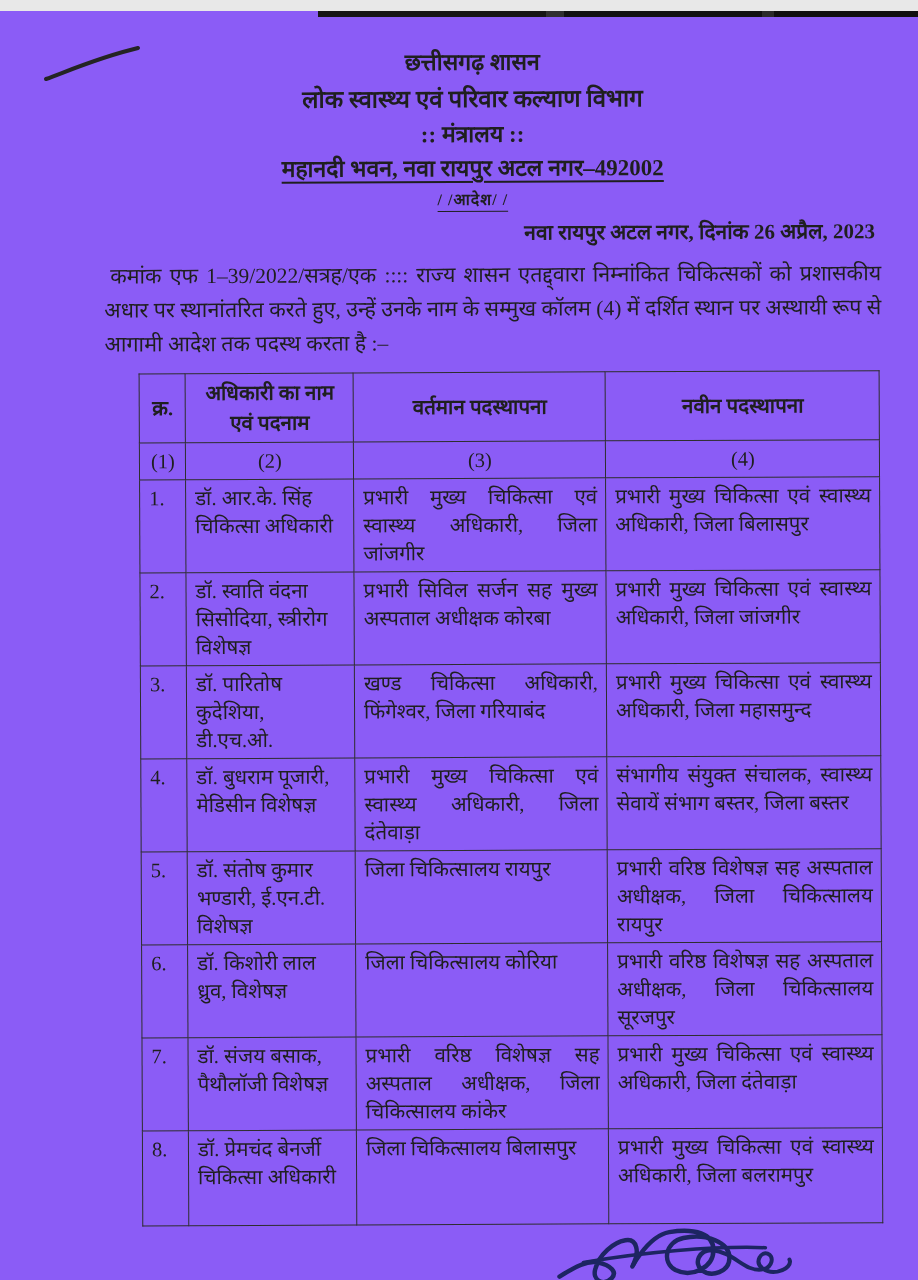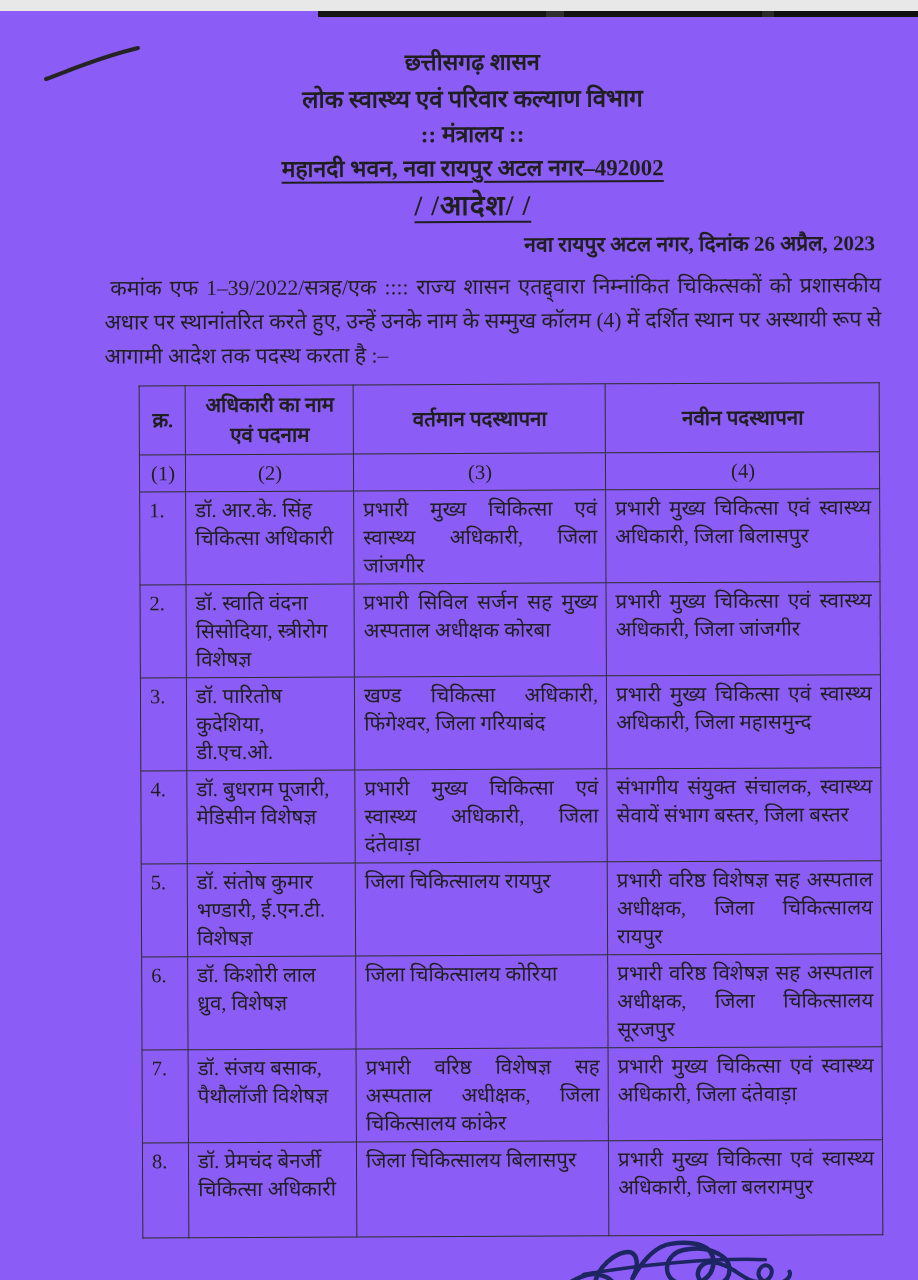--- a/index.html
+++ b/index.html
@@ -16,21 +16,21 @@
     position:absolute;top:0;left:318px;right:0;height:6px;
     background:linear-gradient(90deg,#161616 0 38%,#303030 38% 41%,#121212 41% 74%,#2b2b2b 74% 76%,#101010 76% 100%);
   }
   .tick-svg{position:absolute;left:38px;top:30px;}
   .content{transform:rotate(-0.25deg);transform-origin:50% 0;}
   .header{padding-top:40px;padding-left:26px;text-align:center;line-height:1.0;}
   .h1{font-size:23px;font-weight:600;margin-bottom:13px;}
   .h2{font-size:24px;font-weight:600;margin-bottom:12px;}
   .h3{font-size:23px;font-weight:600;margin-bottom:11px;}
   .h4{font-size:23px;font-weight:600;margin-bottom:12px;text-decoration:underline;text-underline-offset:5px;}
-  .order-title{font-size:28px;font-weight:600;display:inline-block;text-decoration:underline;text-underline-offset:6px;letter-spacing:1px;}
+  .order-title{font-size:16px;font-weight:600;display:inline-block;text-decoration:underline;text-underline-offset:6px;letter-spacing:1px;}
   .dateline{
     text-align:right;padding-right:44px;margin-top:10px;
     font-size:21px;font-weight:600;
   }
   .para{
     margin:12px 38px 0 103px;
     font-size:21.5px;font-weight:500;line-height:34px;
     text-align:justify;text-indent:6px;
   }
   table.transfer{

